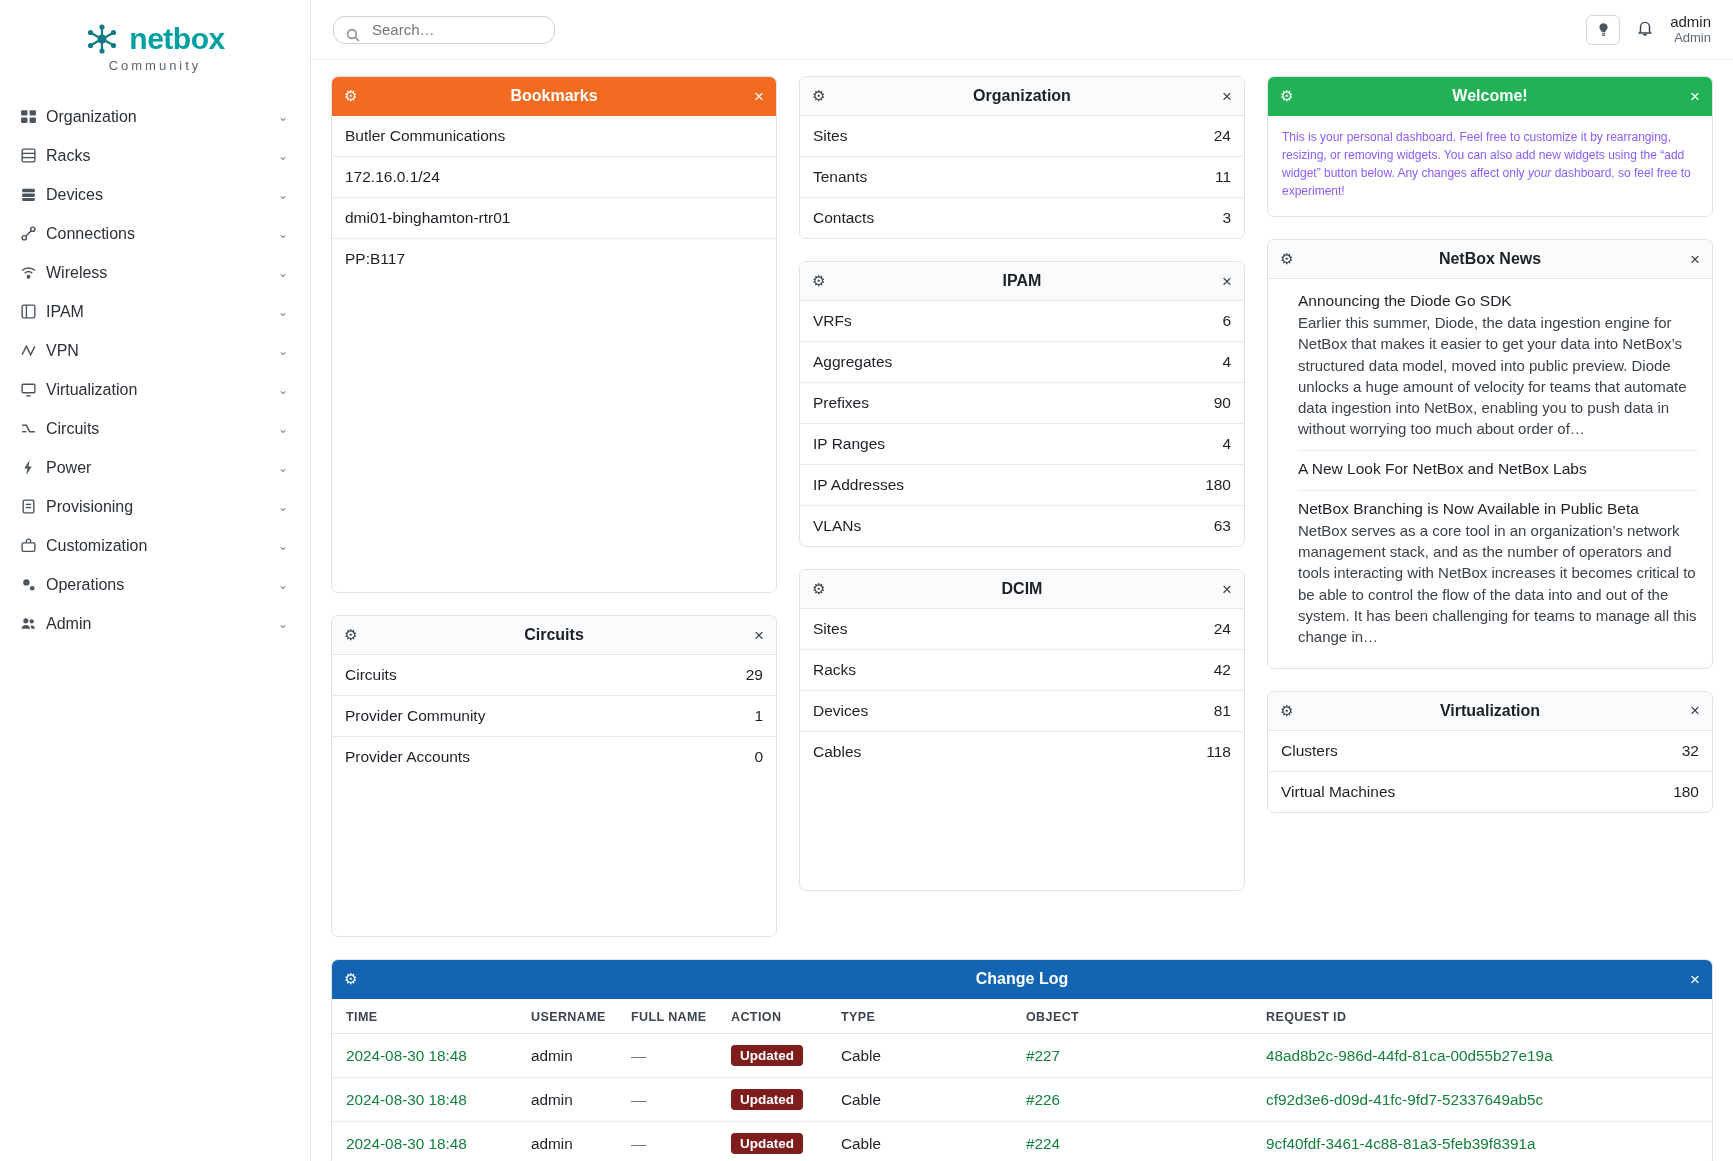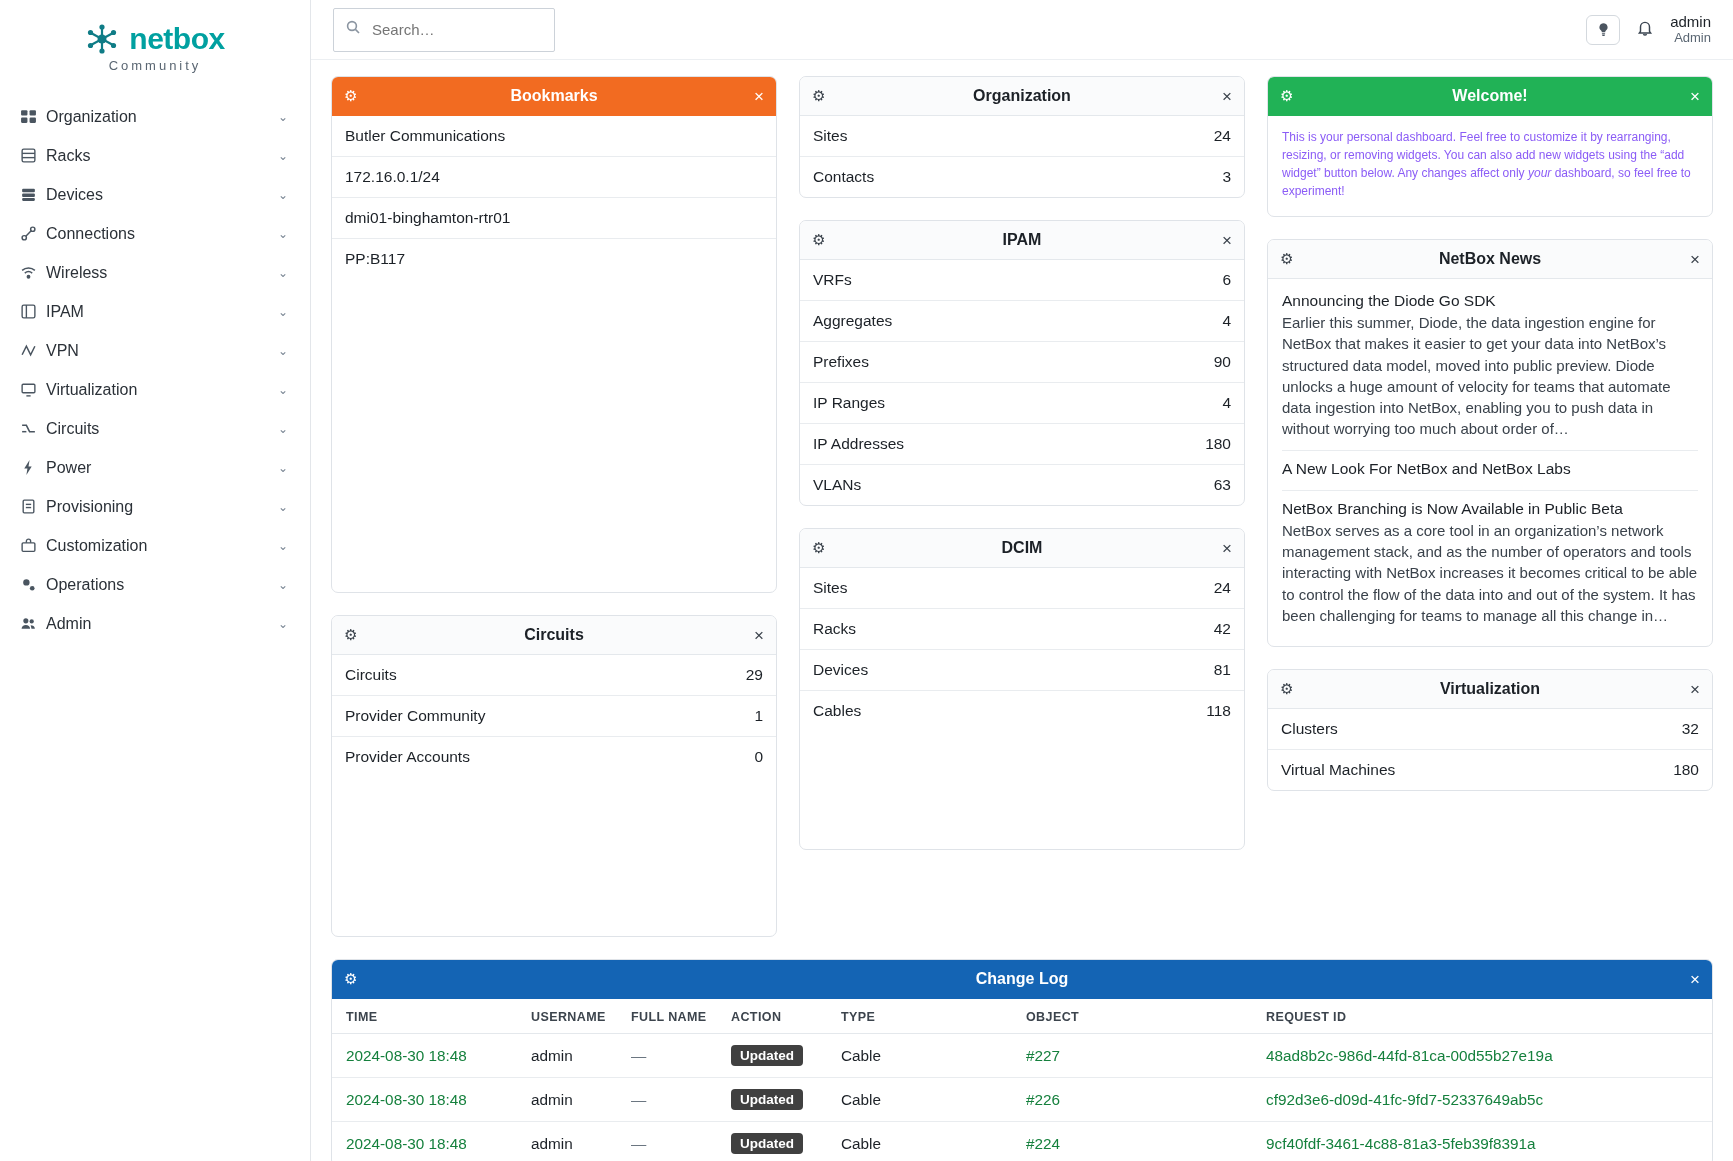--- a/index.html
+++ b/index.html
@@ -47,22 +47,22 @@
   .chev { color: #7a8694; font-size: 12px; }
 
   
   .main { flex: 1; display: flex; flex-direction: column; min-width: 0; }
   .topbar {
     height: 60px; display: flex; align-items: center;
     padding: 0 22px 0 22px; background: #fff;
     border-bottom: 1px solid #eceff2;
   }
   .search-box {
-    position: relative; width: 222px; height: 44px;
-    border: 1px solid #ccd2d9; border-radius: 2px; background: #fff;
+    position: relative; width: 222px; height: 28px;
+    border: 1px solid #ccd2d9; border-radius: 12px; background: #fff;
     display: flex; align-items: center; padding-left: 36px;
   }
   .search-box .s-ico {
     position: absolute; left: 11px; top: 10px; color: #8b95a1;
   }
   .search-box input {
     border: 0; outline: 0; width: 100%; height: 100%;
     font-size: 15px; color: #444; background: transparent;
     font-family: "Liberation Sans", sans-serif;
   }
@@ -133,21 +133,21 @@
   }
   .bm-row.last { border-bottom: 0; }
 
   .welcome-body {
     padding: 12px 14px 16px 14px; font-size: 12px; line-height: 1.5;
     color: #8b5cf6;
   }
   .welcome-body i { font-style: italic; }
 
   .news-body { padding: 4px 14px 10px 14px; }
-  .news-item { padding: 9px 0 10px 0; border-bottom: 1px solid #e9ecef; }
+  .news-item { padding: 9px 0 10px 0; border-bottom: 1px solid #e9ecef; margin-left: 16px; }
   .news-item:last-child { border-bottom: 0; }
   .news-title {
     font-size: 15.5px; color: #1c2127; margin-bottom: 2px; cursor: pointer;
   }
   .news-text { font-size: 15px; line-height: 1.42; color: #3a424b; }
 
   .circuits-card .card-body, .dcim-card .card-body { min-height: 281px; }
   .virt-card .card-body { min-height: 0; }
 
   
@@ -158,21 +158,21 @@
     color: #3c444d; font-weight: 600; text-transform: uppercase;
     padding: 11px 10px 9px 14px; border-bottom: 1px solid #e4e8ec;
   }
   .cl-table td {
     padding: 11px 10px 11px 14px; font-size: 15.3px;
     border-bottom: 1px solid #e9ecef; white-space: nowrap;
   }
   .lnk { color: #15803d; cursor: pointer; }
   .muted { color: #6b7681; }
   .badge {
-    display: inline-block; background: #404040; color: #fff;
+    display: inline-block; background: #7f1d1d; color: #fff;
     font-size: 13.5px; padding: 3px 9px; border-radius: 4px; font-weight: 600;
   }
 </style>
 </head>
 <body>
 
 <div class="app">
 
   <div class="sidebar">
     <div class="brand">
@@ -430,20 +430,24 @@
           <div class="card">
             <div class="card-head">
               <span class="gear">⚙</span>
               <span class="title">Organization</span>
               <span class="x">×</span>
             </div>
             <div class="card-body">
               <div class="list-row">
                 <span>Sites</span>
                 <span class="val">24</span>
+              </div>
+              <div class="list-row">
+                <span>Tenants</span>
+                <span class="val">11</span>
               </div>
               <div class="list-row">
                 <span>Contacts</span>
                 <span class="val">3</span>
               </div>
             </div>
           </div>
 
           <div class="card">
             <div class="card-head">

